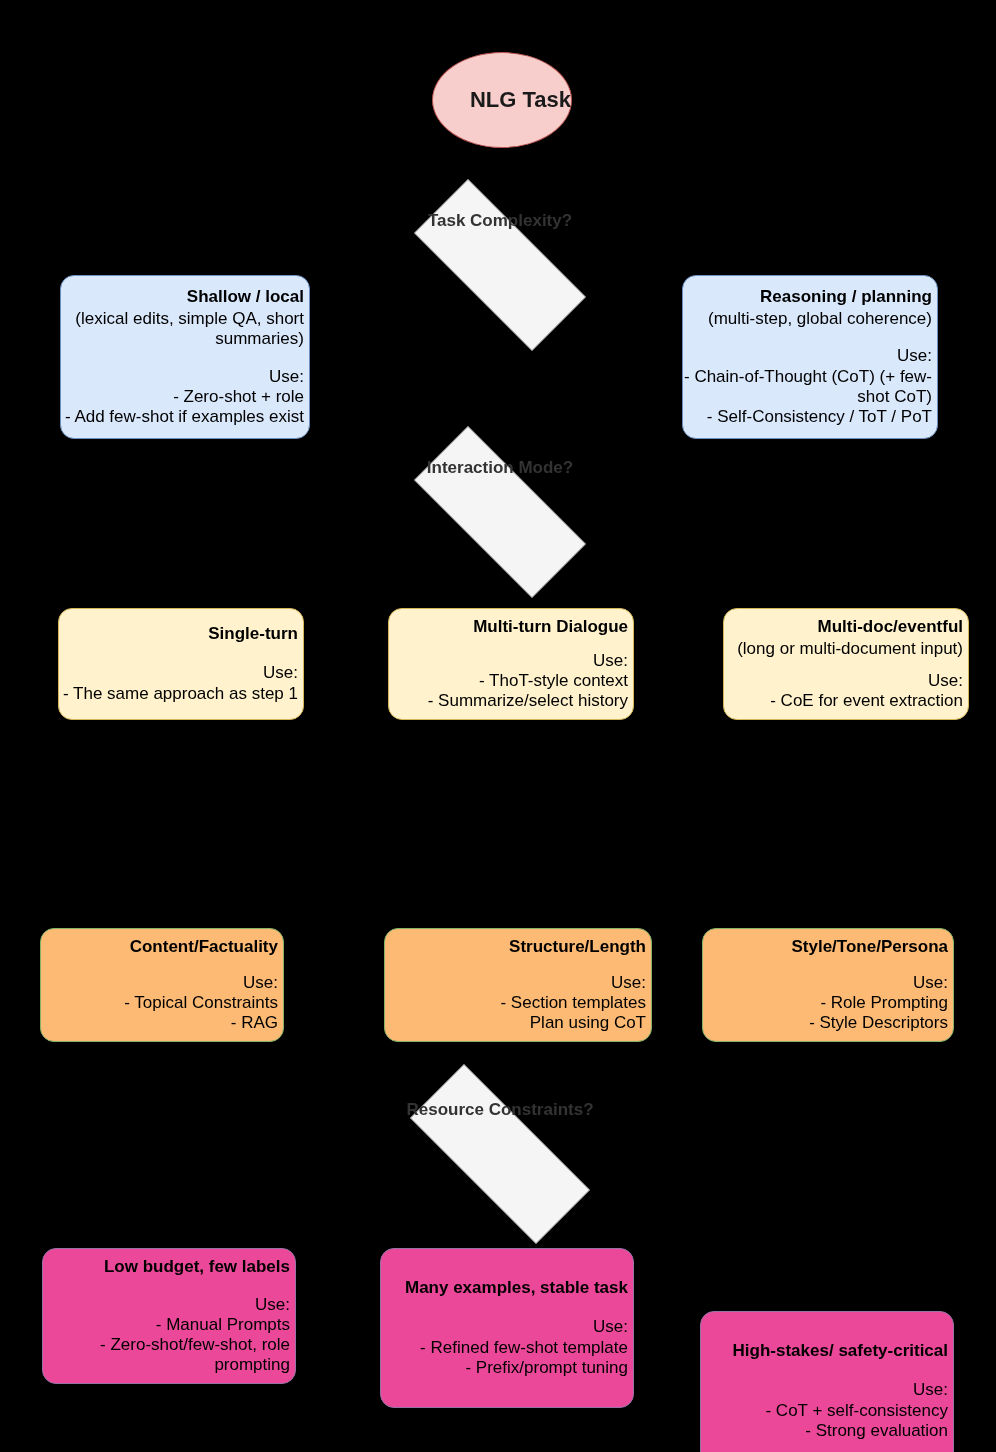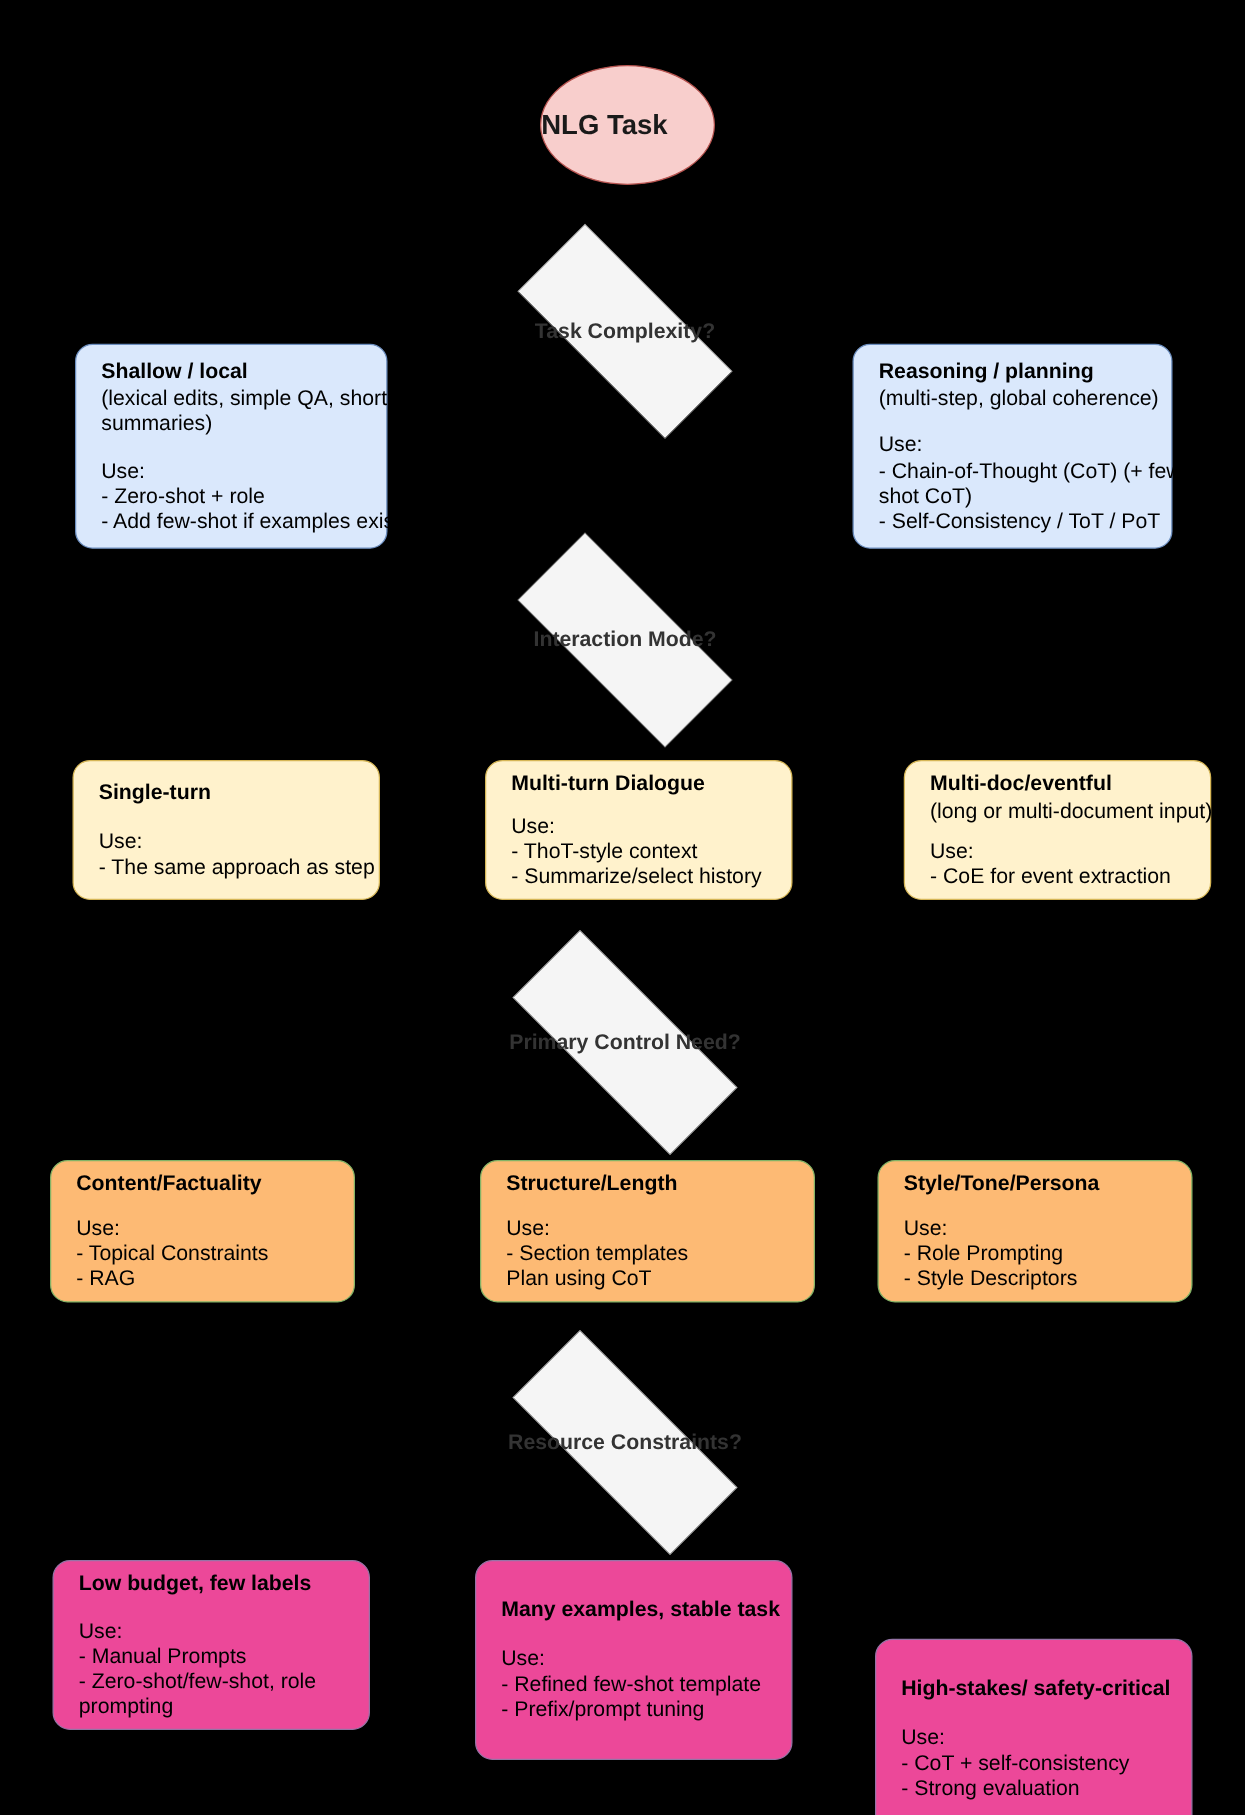--- a/index.html
+++ b/index.html
@@ -16,42 +16,42 @@
   }
   #canvas {
     position: absolute;
     top: 0; left: 0;
     width: 996px; height: 1452px;
   }
   .node {
     position: absolute;
     display: flex;
     flex-direction: column;
-    align-items: flex-start;
+    align-items: flex-end;
     justify-content: center;
     text-align: center;
     line-height: 1.18;
     white-space: nowrap;
   }
 
   
   .oval {
     border-radius: 50%;
     background: #f8cecc;
     border: 1.6px solid #b85450;
     font-weight: bold;
     font-size: 22px;
     color: #1a1a1a;
   }
 
   
   .diamond-wrap {
     position: absolute;
     display: flex;
-    align-items: center;
+    align-items: flex-start;
     justify-content: center;
   }
   .diamond-shape {
     position: absolute;
     inset: 0;
     background: #f5f5f5;
     border: 1.4px solid #666666;
     transform: rotate(45deg) scale(0.707);
     transform-origin: center center;
   }
@@ -60,21 +60,21 @@
     z-index: 2;
     font-weight: bold;
     font-size: 17px;
     color: #333333;
     white-space: nowrap;
   }
 
   
   .box {
     border-radius: 14px;
-    padding: 8px 20px;
+    padding: 8px 5px;
     font-size: 17px;
   }
   .box .title {
     font-weight: bold;
     font-size: 17px;
     margin-bottom: 2px;
   }
   .box .spacer { height: 17px; }
   .box .line { font-size: 17px; }
 
@@ -152,24 +152,20 @@
   </div>
 
   <div class="node box amber" style="left:692px; top:608px; width:246px; height:112px;margin-left:31px;">
     <div class="title">Multi-doc/eventful</div>
     <div class="line">(long or multi-document input)</div>
     <div class="spacer"></div>
     <div class="line">Use:</div>
     <div class="line">- CoE for event extraction</div>
   </div>
 
-  <div class="diamond-wrap" style="left:374px; top:780px; width:252px; height:108px;">
-    <div class="diamond-shape"></div>
-    <div class="diamond-label">Primary Control Need?</div>
-  </div>
 
   <div class="node box green" style="left:40px; top:928px; width:244px; height:114px;">
     <div class="title">Content/Factuality</div>
     <div class="spacer"></div>
     <div class="line">Use:</div>
     <div class="line">- Topical Constraints</div>
     <div class="line">- RAG</div>
   </div>
 
   <div class="node box green" style="left:372px; top:928px; width:268px; height:114px;margin-left:12px;">

